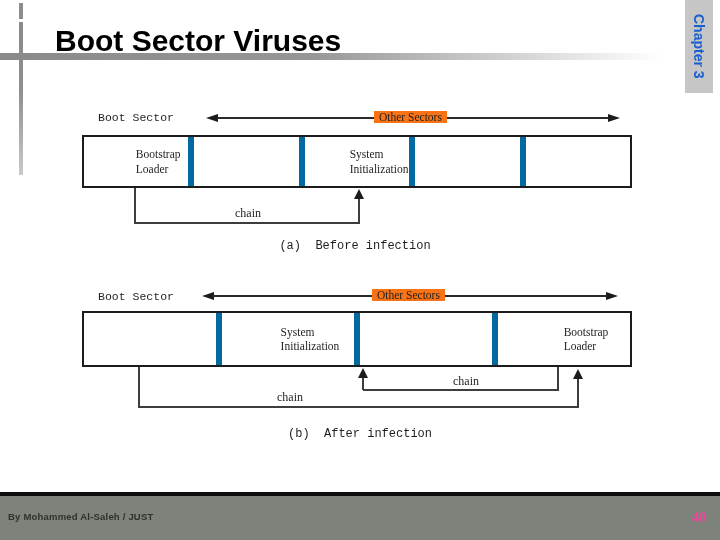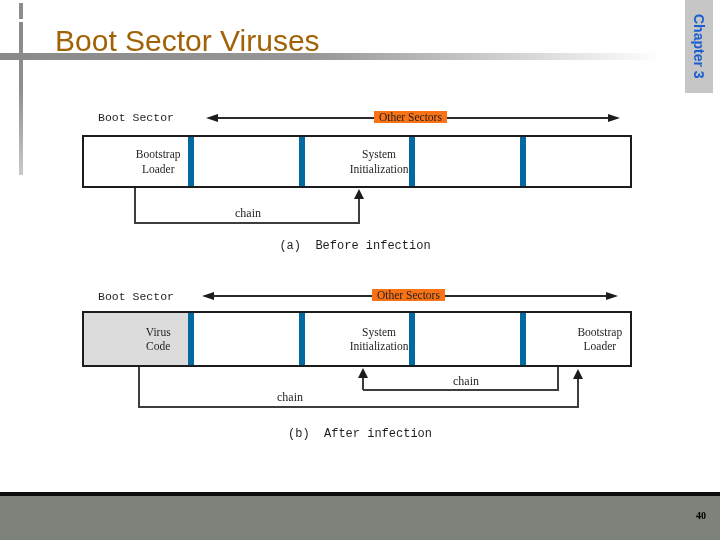--- a/index.html
+++ b/index.html
@@ -7,22 +7,22 @@
     position:relative;width:720px;height:540px;background:#ffffff;
     overflow:hidden;font-family:"Liberation Sans",sans-serif;
   }
   
   #left-tick{position:absolute;left:19px;top:3px;width:4px;height:16px;background:#8c8c8c;}
   #left-line{position:absolute;left:19px;top:22px;width:4px;height:153px;
     background:linear-gradient(to bottom,#8a8a8a 0%,#8f8f8f 45%,#c9c9c9 100%);}
   #title-rule{position:absolute;left:0;top:53px;width:690px;height:7px;
     background:linear-gradient(to right,#8a8a8a 0%,#969696 45%,rgba(255,255,255,0) 96%);}
   #page-title{
-    position:absolute;left:55px;top:24px;font-size:30px;font-weight:normal;
-    color:#a16207;letter-spacing:0px;white-space:nowrap;
+    position:absolute;left:55px;top:24px;font-size:30px;font-weight:bold;
+    color:#000000;letter-spacing:0px;white-space:nowrap;
   }
   #chapter-tab{
     position:absolute;left:685px;top:0;width:28px;height:93px;background:#c6c6c6;
     display:flex;align-items:center;justify-content:center;
   }
   #chapter-tab span{
     writing-mode:vertical-rl;text-orientation:mixed;
     font-size:14px;font-weight:bold;color:#1a5ed0;white-space:nowrap;
   }
   
@@ -41,36 +41,36 @@
     border-left:12px solid #1c1c1c;}
   .arrow-up{position:absolute;width:0;height:0;
     border-left:5px solid transparent;border-right:5px solid transparent;
     border-bottom:10px solid #1c1c1c;}
   .strip{
     position:absolute;left:82px;width:550px;box-sizing:border-box;
     border:2px solid #1c1c1c;display:flex;background:#ffffff;
   }
   .cell{
     flex:1 1 0;display:flex;align-items:center;justify-content:center;
-    text-align:center;font-size:11.5px;line-height:1.25;white-space:pre-line;padding-left:44px;
+    text-align:left;font-size:11.5px;line-height:1.25;white-space:pre-line;padding-left:44px;
   }
   .cell + .cell{border-left:6px solid #0369a1;}
   .cell.shaded{background:#dcdcdc;}
   .chain-label{position:absolute;width:60px;text-align:center;font-size:12px;}
   .caption{position:absolute;width:200px;text-align:center;font-size:12px;white-space:pre;font-family:Liberation Mono, monospace;}
   
   #footer-line{position:absolute;left:0;top:492px;width:720px;height:4px;background:#0d0d0d;}
   #footer-bar{position:absolute;left:0;top:496px;width:720px;height:44px;background:#7d827a;}
   #footer-author{
     position:absolute;left:8px;top:511px;font-size:9.5px;font-weight:bold;
     color:#2e322c;letter-spacing:0.2px;
   }
   #page-number{
-    position:absolute;right:14px;top:510px;font-size:10px;font-weight:bold;
-    font-family:"Liberation Serif","DejaVu Serif",serif;color:#000000;
+    position:absolute;right:14px;top:510px;font-size:14px;font-weight:bold;
+    font-family:"Liberation Serif","DejaVu Serif",serif;color:#ec4899;
   }
 </style>
 </head>
 <body>
 
 <div id="slide">
 
   <div id="left-tick"></div>
   <div id="left-line"></div>
   <div id="title-rule"></div>
@@ -108,22 +108,20 @@
 
   <div class="fig">
     <div class="fig-label sector-label" style="left:82px;top:290px;">Boot Sector</div>
 
     <div class="arrow-left" style="left:202px;top:292px;"></div>
     <div class="hline" style="left:213px;top:295px;width:394px;"></div>
     <div class="arrow-right" style="left:606px;top:292px;"></div>
     <div class="fig-label other-label" style="left:372px;top:289px;">Other Sectors</div>
 
     <div class="strip" style="top:311px;height:56px;">
-      <div class="cell shaded">Virus
-Code</div>
       <div class="cell"></div>
       <div class="cell">System
 Initialization</div>
       <div class="cell"></div>
       <div class="cell">Bootstrap
 Loader</div>
     </div>
 
     <div class="vline" style="left:557px;top:367px;height:24px;"></div>
     <div class="chain-h" style="left:363px;top:389px;width:196px;"></div>
@@ -135,15 +133,16 @@
     <div class="chain-h" style="left:138px;top:406px;width:441px;"></div>
     <div class="vline" style="left:577px;top:377px;height:30px;"></div>
     <div class="arrow-up" style="left:573px;top:369px;"></div>
     <div class="chain-label" style="left:260px;top:390px;">chain</div>
 
     <div class="caption" style="left:260px;top:427px;">(b)  After infection</div>
   </div>
 
   <div id="footer-line"></div>
   <div id="footer-bar"></div>
+  <div id="footer-author">By Mohammed Al-Saleh / JUST</div>
   <div id="page-number">40</div>
 
 </div>
 
 </body></html>

